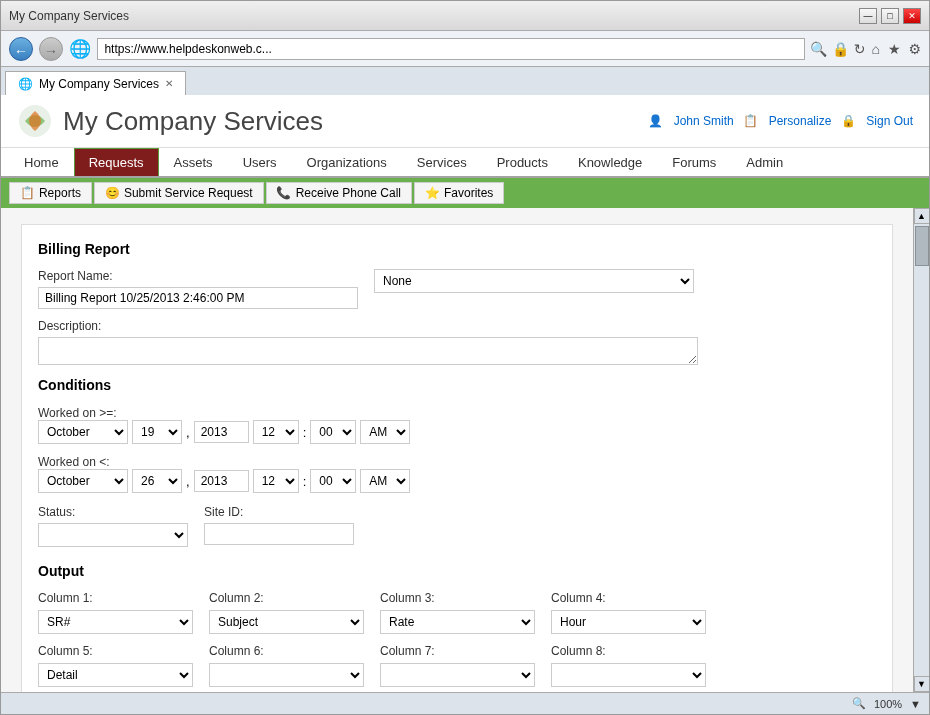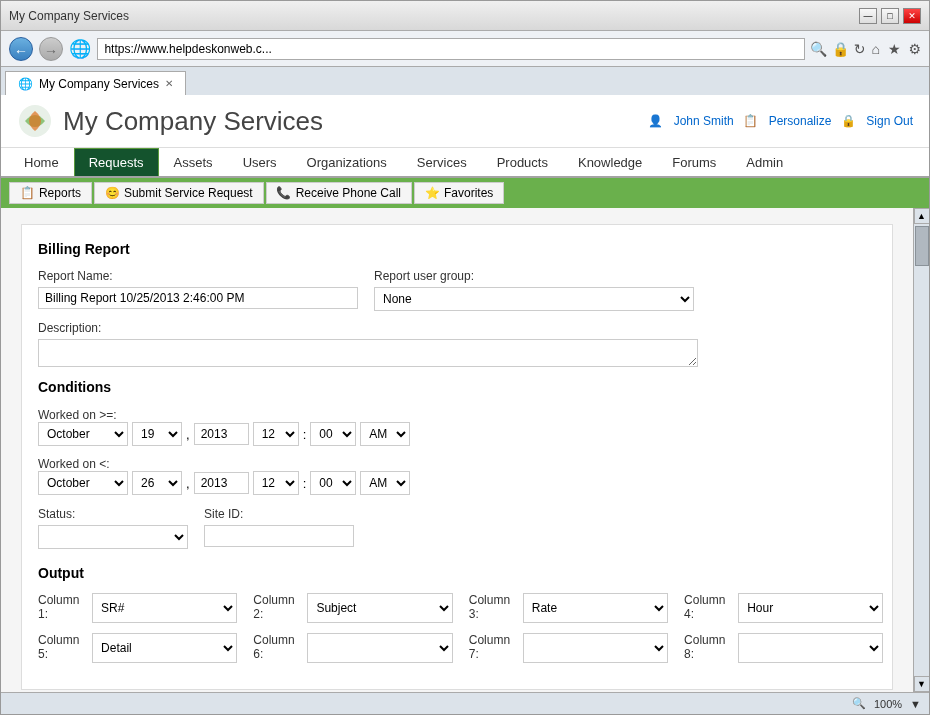--- a/index.html
+++ b/index.html
@@ -31,21 +31,21 @@
     .app-header { background: white; padding: 8px 16px; display: flex; align-items: center; justify-content: space-between; border-bottom: 1px solid #ddd; }
     .app-logo { display: flex; align-items: center; gap: 10px; }
     .logo-icon { width: 36px; height: 36px; }
     .app-title { font-size: 26px; color: #444; font-weight: normal; }
     .user-actions { display: flex; align-items: center; gap: 10px; font-size: 12px; color: #555; }
     .user-link { color: #0066cc; text-decoration: none; cursor: pointer; }
 
     
     .nav-tabs { background: white; display: flex; border-bottom: 2px solid #a3a3a3; padding: 0 8px; }
     .nav-tab { padding: 6px 14px; font-size: 13px; cursor: pointer; border: 1px solid transparent; border-bottom: none; color: #333; }
-    .nav-tab.active { background: #14532d; color: white; border-color: #5a9a3c; }
+    .nav-tab.active { background: #7f1d1d; color: white; border-color: #5a9a3c; }
 
     
     .action-bar { background: #6ab04c; padding: 4px 8px; display: flex; align-items: center; gap: 2px; }
     .action-btn { background: #f5f5f5; border: 1px solid #ccc; padding: 3px 10px; font-size: 12px; cursor: pointer; display: flex; align-items: center; gap: 4px; }
 
     
     .main-content { padding: 16px 20px; flex: 1; overflow-y: auto; background: #f5f5f5; }
     .form-section { background: white; border: 1px solid #ddd; padding: 16px; margin-bottom: 10px; }
     .section-title { font-weight: bold; font-size: 14px; margin-bottom: 12px; }
     .field-row { display: flex; gap: 16px; margin-bottom: 10px; align-items: flex-start; }
@@ -53,21 +53,21 @@
     .field-label { font-size: 12px; color: #333; margin-bottom: 2px; }
     .field-input { border: 1px solid #ccc; padding: 3px 6px; font-size: 12px; background: white; }
     .field-input-wide { width: 320px; }
     .field-select { border: 1px solid #ccc; padding: 3px 4px; font-size: 12px; background: white; }
     .field-select-wide { width: 320px; }
     .textarea-field { border: 1px solid #ccc; padding: 3px 6px; font-size: 12px; width: 660px; height: 28px; }
 
     .date-row { display: flex; align-items: center; gap: 4px; margin-bottom: 10px; }
 
     .col-row { display: flex; gap: 16px; margin-bottom: 10px; }
-    .col-group { display: flex; flex-direction: row; gap: 3px; }
+    .col-group { display: flex; flex-direction: column; gap: 3px; }
 
     
     .status-bar { background: #dce3ea; height: 22px; display: flex; align-items: center; justify-content: flex-end; padding: 0 8px; font-size: 11px; color: #333; border-top: 1px solid #aaa; gap: 8px; }
 
     .scrollbar-right { width: 16px; background: #dce3ea; border-left: 1px solid #aaa; display: flex; flex-direction: column; align-items: center; }
     .scroll-arrow { width: 16px; height: 16px; background: #dce3ea; border: 1px solid #aaa; display: flex; align-items: center; justify-content: center; font-size: 9px; cursor: pointer; }
     .scroll-thumb { width: 14px; height: 40px; background: #b0b8c0; border: 1px solid #8a9299; margin-top: 2px; }
 
     .content-with-scroll { display: flex; flex: 1; overflow: hidden; }
     .content-area { flex: 1; overflow-y: auto; }
@@ -169,21 +169,20 @@
         <div class="main-content">
           <div class="form-section">
             <div class="section-title">Billing Report</div>
 
             <div class="field-row">
               <div class="field-group">
                 <label class="field-label">Report Name:</label>
                 <input class="field-input field-input-wide" type="text" value="Billing Report 10/25/2013 2:46:00 PM" style="">
               </div>
               <div class="field-group">
-                <label class="field-label">Report user group:</label>
                 <select class="field-select field-select-wide">
                   <option>None</option>
                 </select>
               </div>
             </div>
 
             <div class="field-group" style="margin-bottom: 12px;">
               <label class="field-label">Description:</label>
               <textarea class="textarea-field" style=""></textarea>
             </div>

